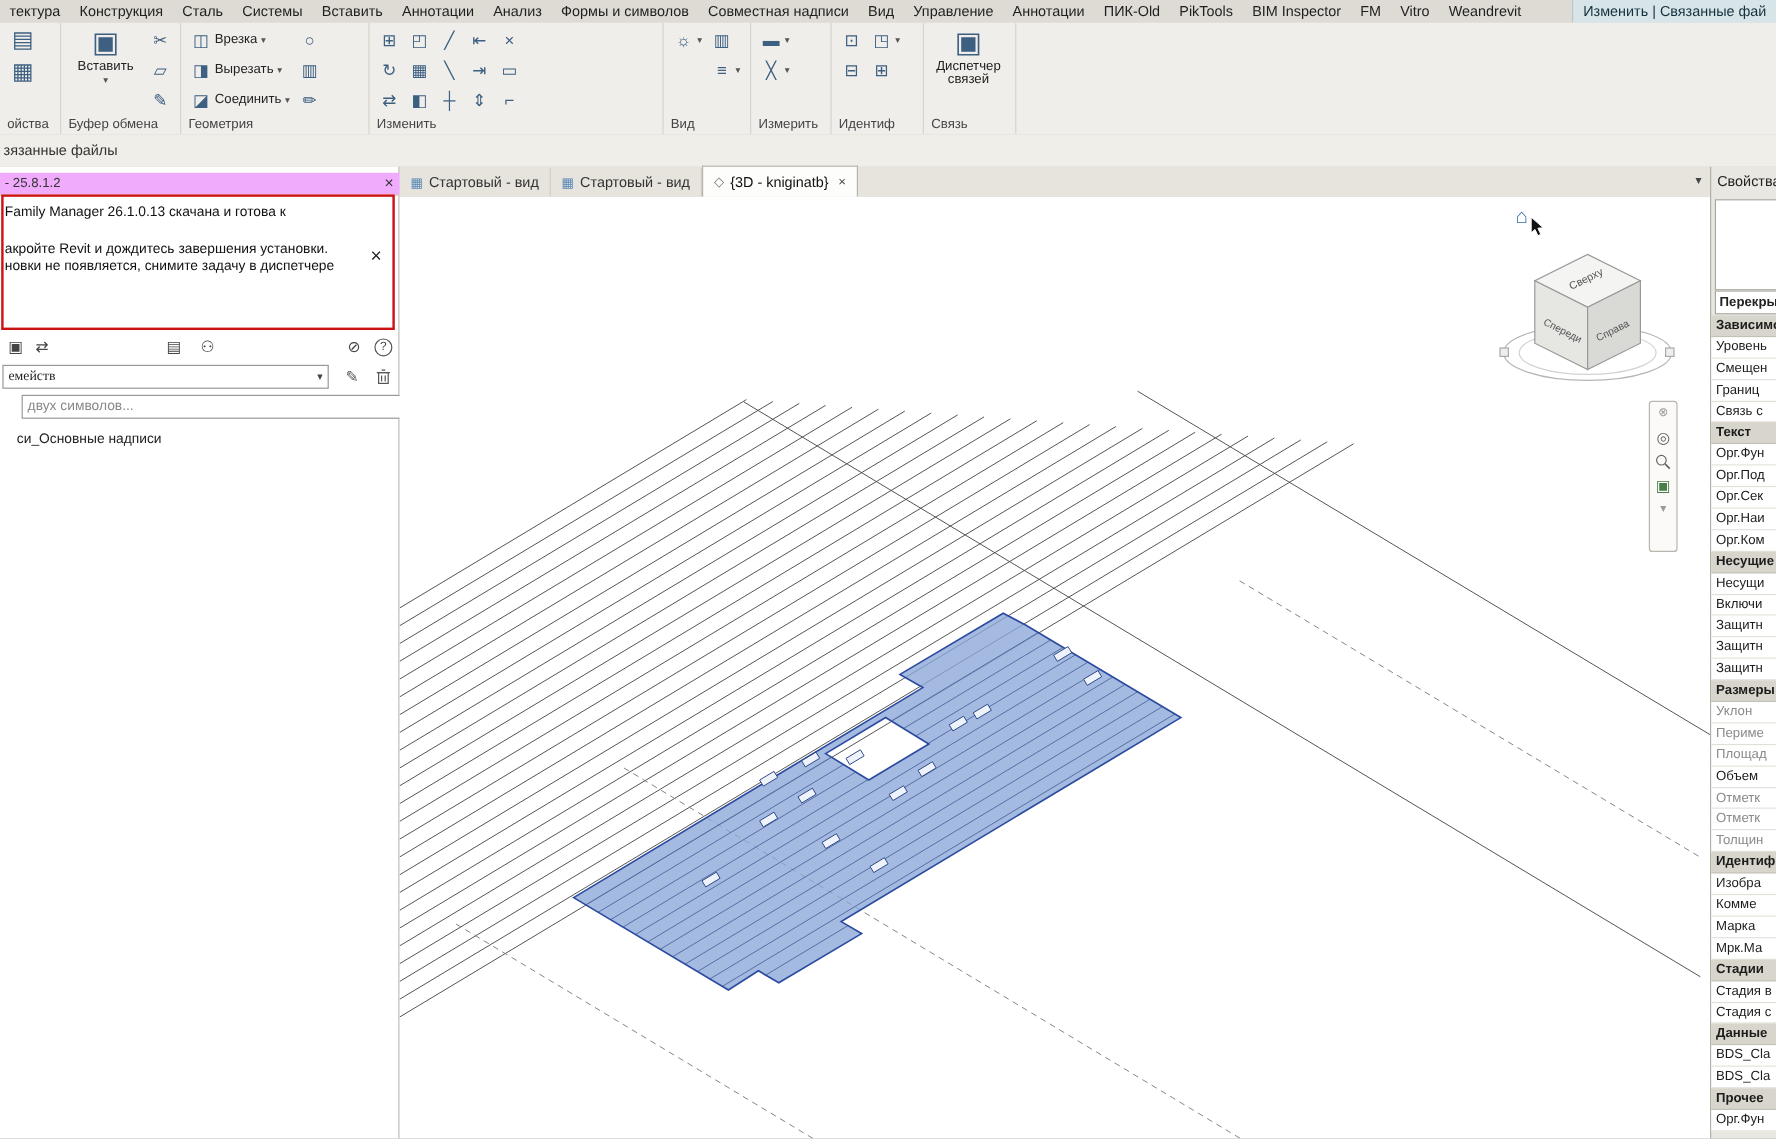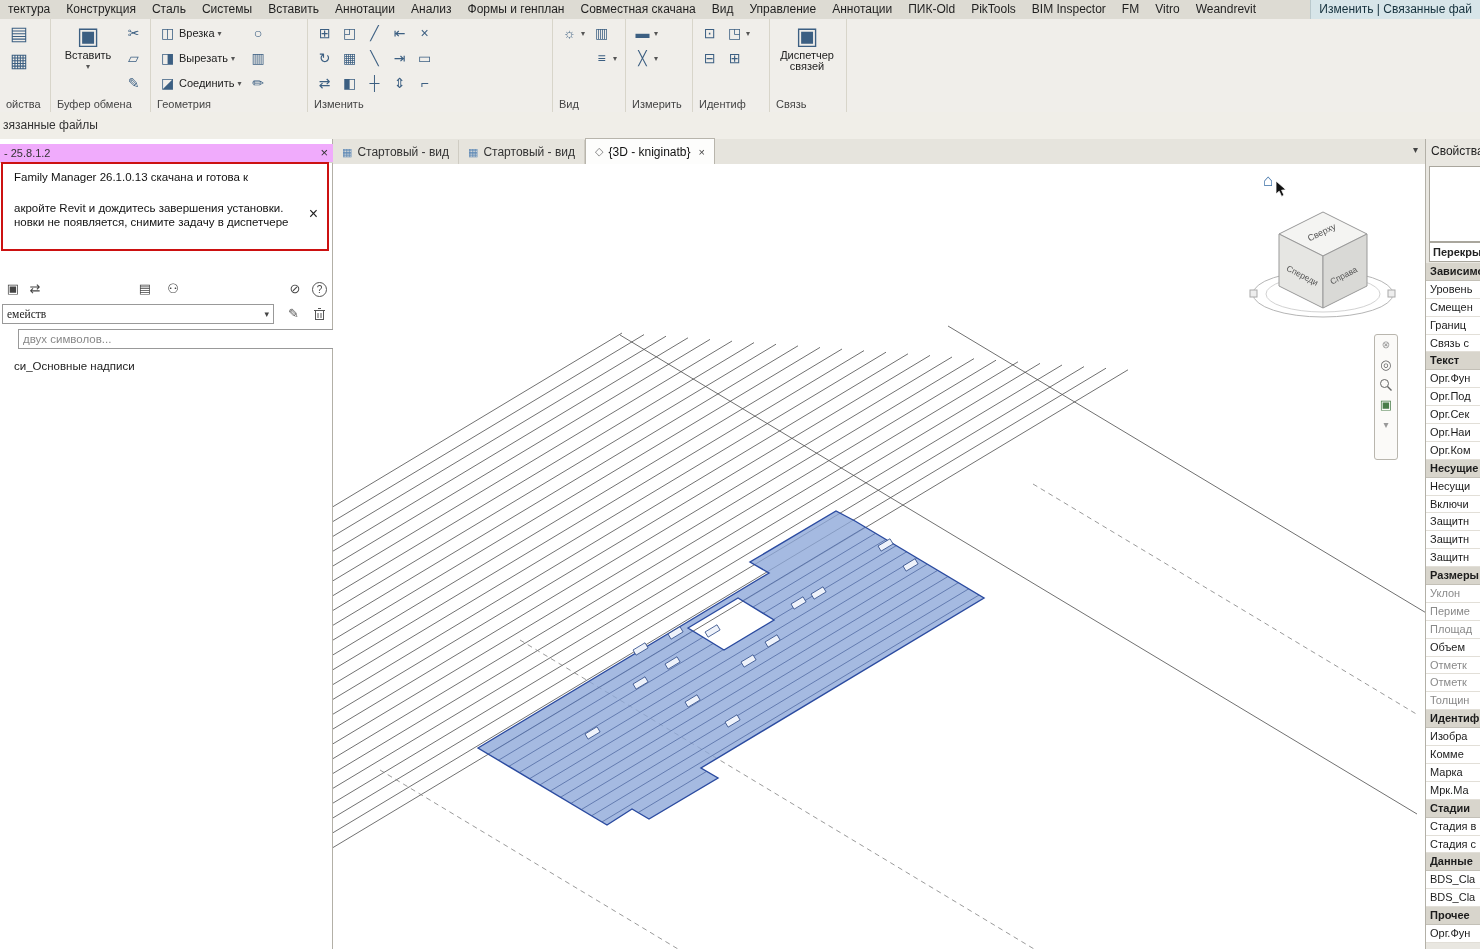--- a/index.html
+++ b/index.html
@@ -32,23 +32,23 @@
   
   .linkbar{position:absolute;left:0;top:112px;right:0;height:27px;background:#f0eee8;
       border-bottom:1px solid #c6c3ba;font-size:12px;line-height:26px;padding-left:3px;color:#333;}
 
   
   .left-panel{position:absolute;left:0;top:139px;width:333px;bottom:0;background:#fff;
       border-right:1px solid #b3b0a7;box-sizing:border-box;}
   .dlg-title{position:absolute;left:0;top:5px;width:331px;height:18px;background:#f0abfc;
       border-bottom:1px solid #d5d2c9;font-size:11px;line-height:18px;padding-left:4px;color:#333;}
   .dlg-title .x{position:absolute;right:7px;top:0;font-size:13px;color:#333;cursor:default;}
-  .notify{position:absolute;left:1px;top:23px;width:328px;height:89px;background:#fff;
+  .notify{position:absolute;left:1px;top:23px;width:328px;height:113px;background:#fff;
       border:2px solid #cc1111;box-sizing:border-box;font-size:11.5px;color:#111;
-      padding:6px 30px 0 11px;line-height:14px;}
+      padding:6px 30px 0 1px;line-height:14px;}
   .notify .l1{margin-bottom:17px;}
   .nx{position:absolute;right:9px;top:43px;font-size:16px;color:#222;}
   .fm-toolbar{position:absolute;left:0;top:138px;width:333px;height:24px;}
   .tbi{position:absolute;top:3px;width:18px;height:18px;text-align:center;font-size:13px;
       line-height:18px;color:#444;}
   .tbi.help{border:1px solid #555;border-radius:50%;width:13px;height:13px;line-height:13px;
       font-size:10px;top:5px;}
   .fm-combo-row{position:absolute;left:0;top:165px;width:333px;height:21px;}
   .combo{position:absolute;left:2px;top:0;width:272px;height:20px;border:1px solid #999;
       background:#fff;font-size:11.5px;line-height:18px;padding-left:4px;box-sizing:border-box;font-family:Liberation Serif, serif;}
@@ -106,22 +106,22 @@
 <div class="app">
 
   <div class="ribbon-tabs" id="ribbon-tabs">
       <div class="rtab">тектура</div>
       <div class="rtab">Конструкция</div>
       <div class="rtab">Сталь</div>
       <div class="rtab">Системы</div>
       <div class="rtab">Вставить</div>
       <div class="rtab">Аннотации</div>
       <div class="rtab">Анализ</div>
-      <div class="rtab">Формы и генплан</div>
-      <div class="rtab">Совместная скачана</div>
+      <div class="rtab">Формы и символов</div>
+      <div class="rtab">Совместная надписи</div>
       <div class="rtab">Вид</div>
       <div class="rtab">Управление</div>
       <div class="rtab">Аннотации</div>
       <div class="rtab">ПИК-Old</div>
       <div class="rtab">PikTools</div>
       <div class="rtab">BIM Inspector</div>
       <div class="rtab">FM</div>
       <div class="rtab">Vitro</div>
       <div class="rtab">Weandrevit</div>
       <div class="rtab active">Изменить | Связанные фай</div>

